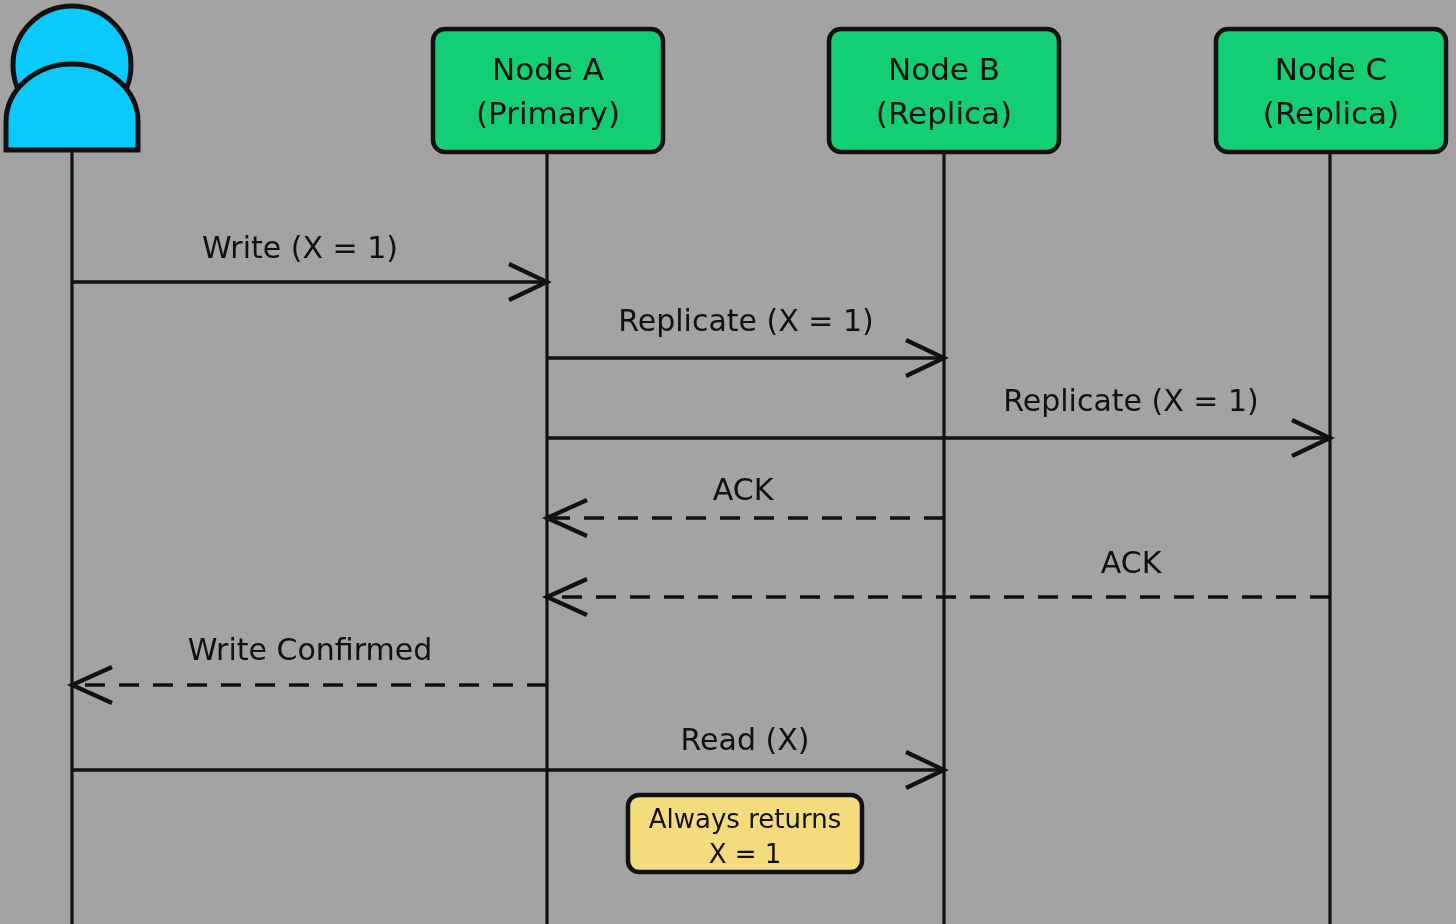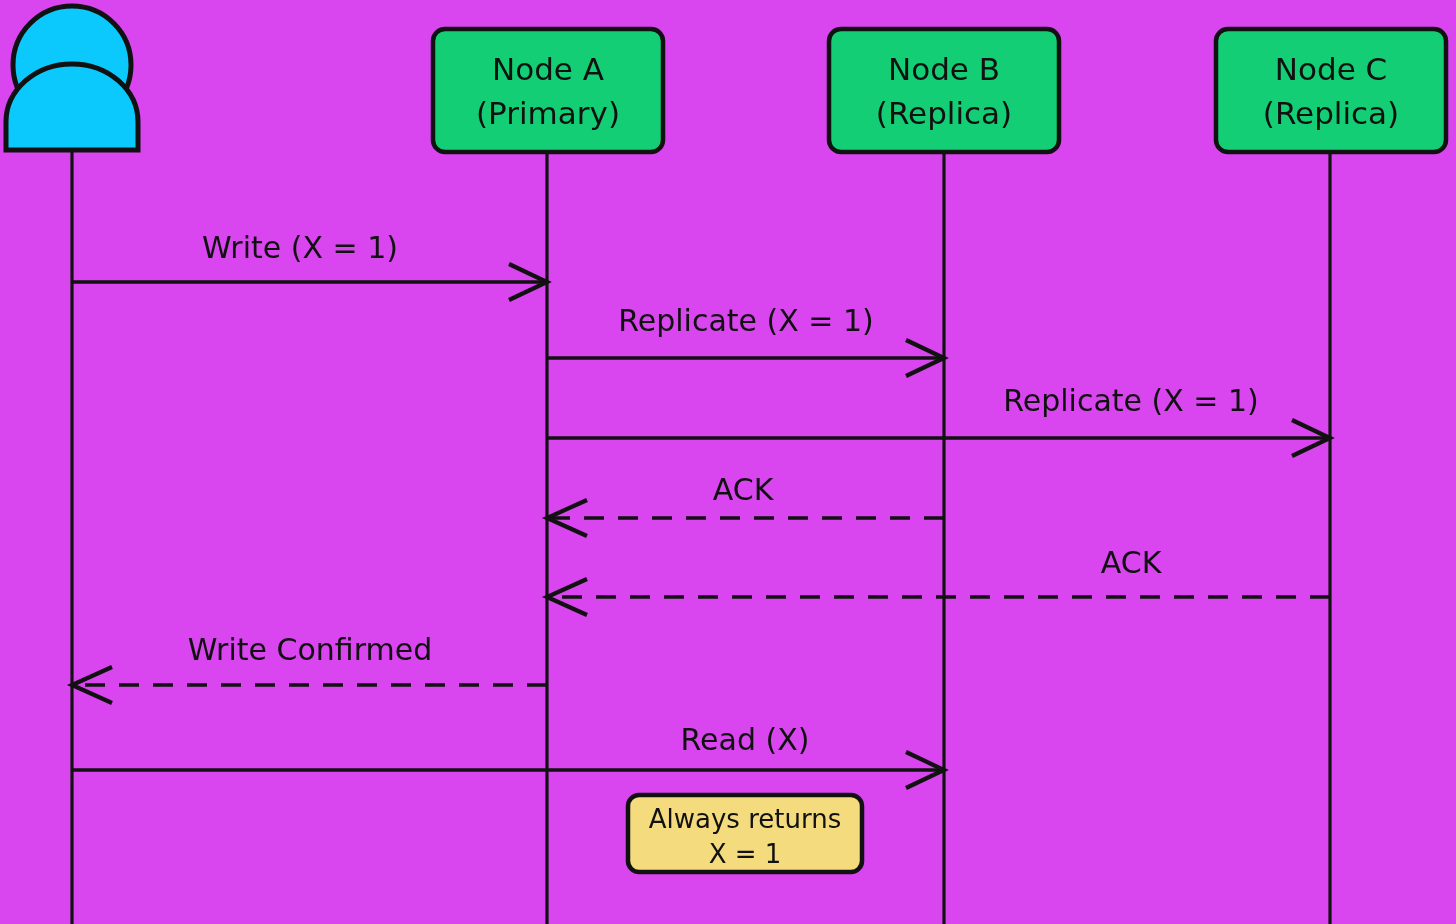--- a/index.html
+++ b/index.html
@@ -8,21 +8,21 @@
     padding: 0;
     background: #ffffff;
   }
   body {
     font-family: "DejaVu Sans", sans-serif;
   }
   #diagram-root {
     position: relative;
     width: 1456px;
     height: 924px;
-    background: #d946ef;
+    background: #a3a3a3;
     overflow: hidden;
   }
   #diagram-svg {
     position: absolute;
     top: 0;
     left: 0;
     width: 1456px;
     height: 924px;
     display: block;
   }

